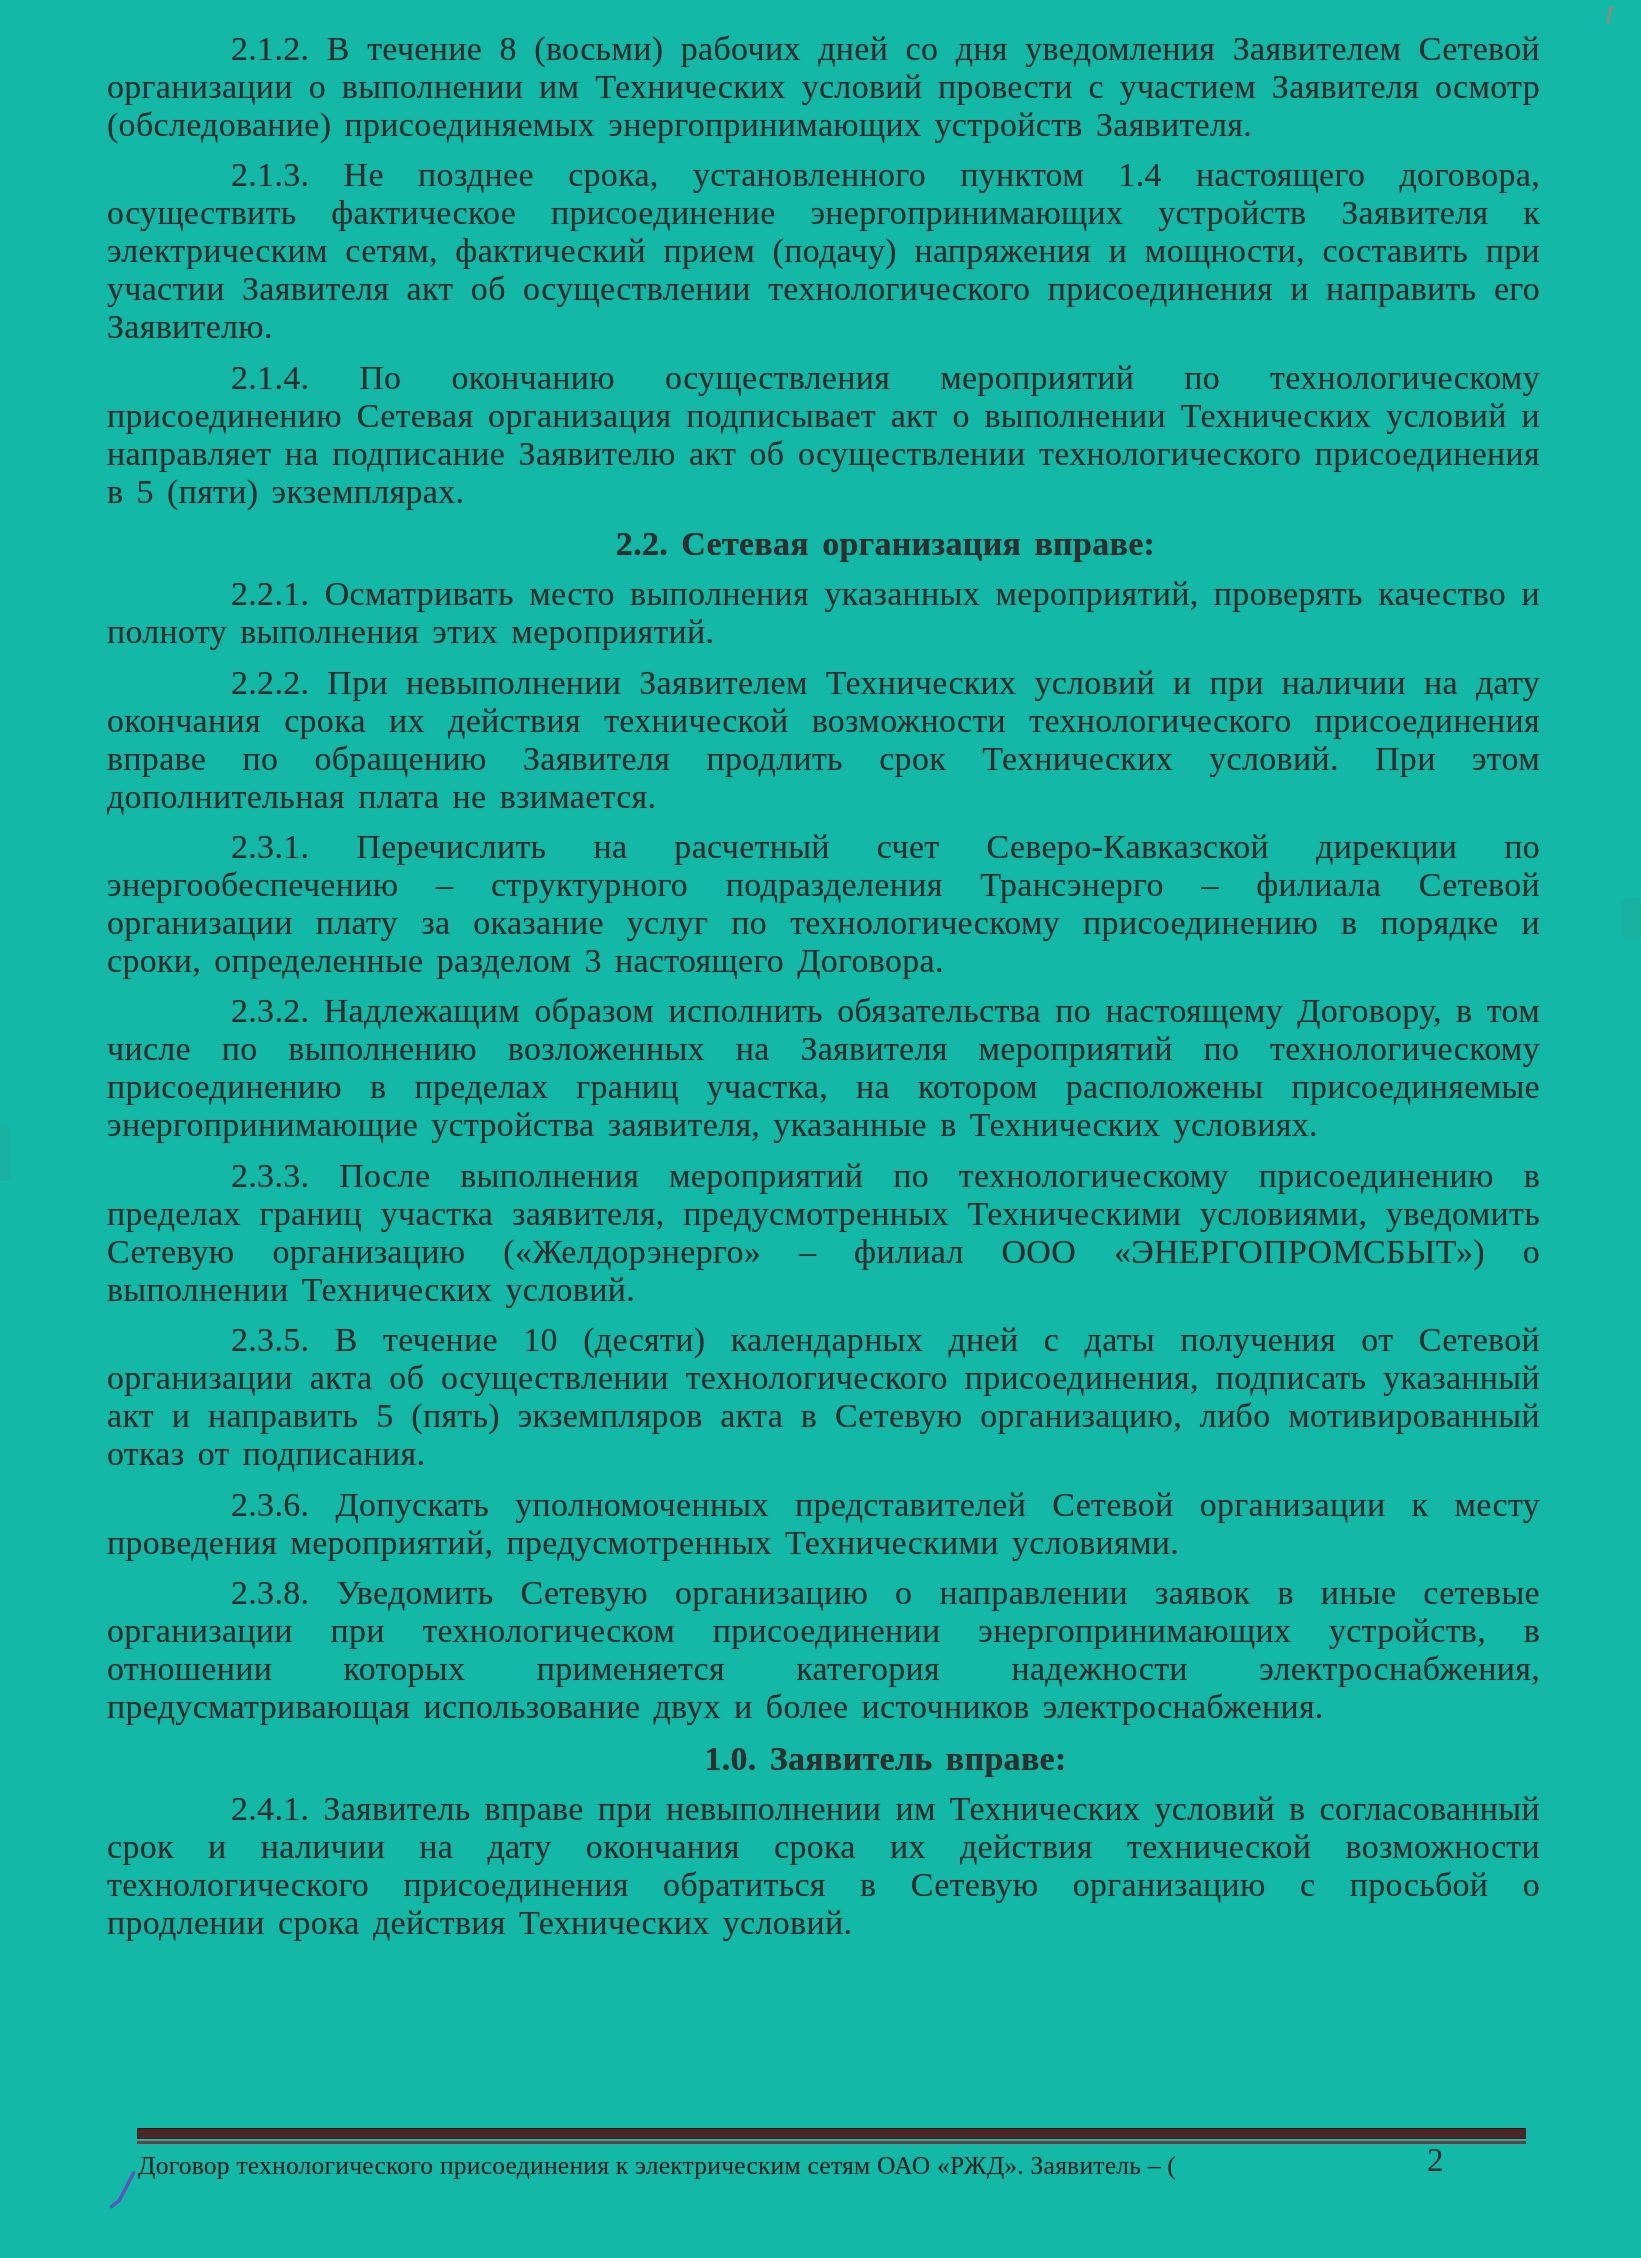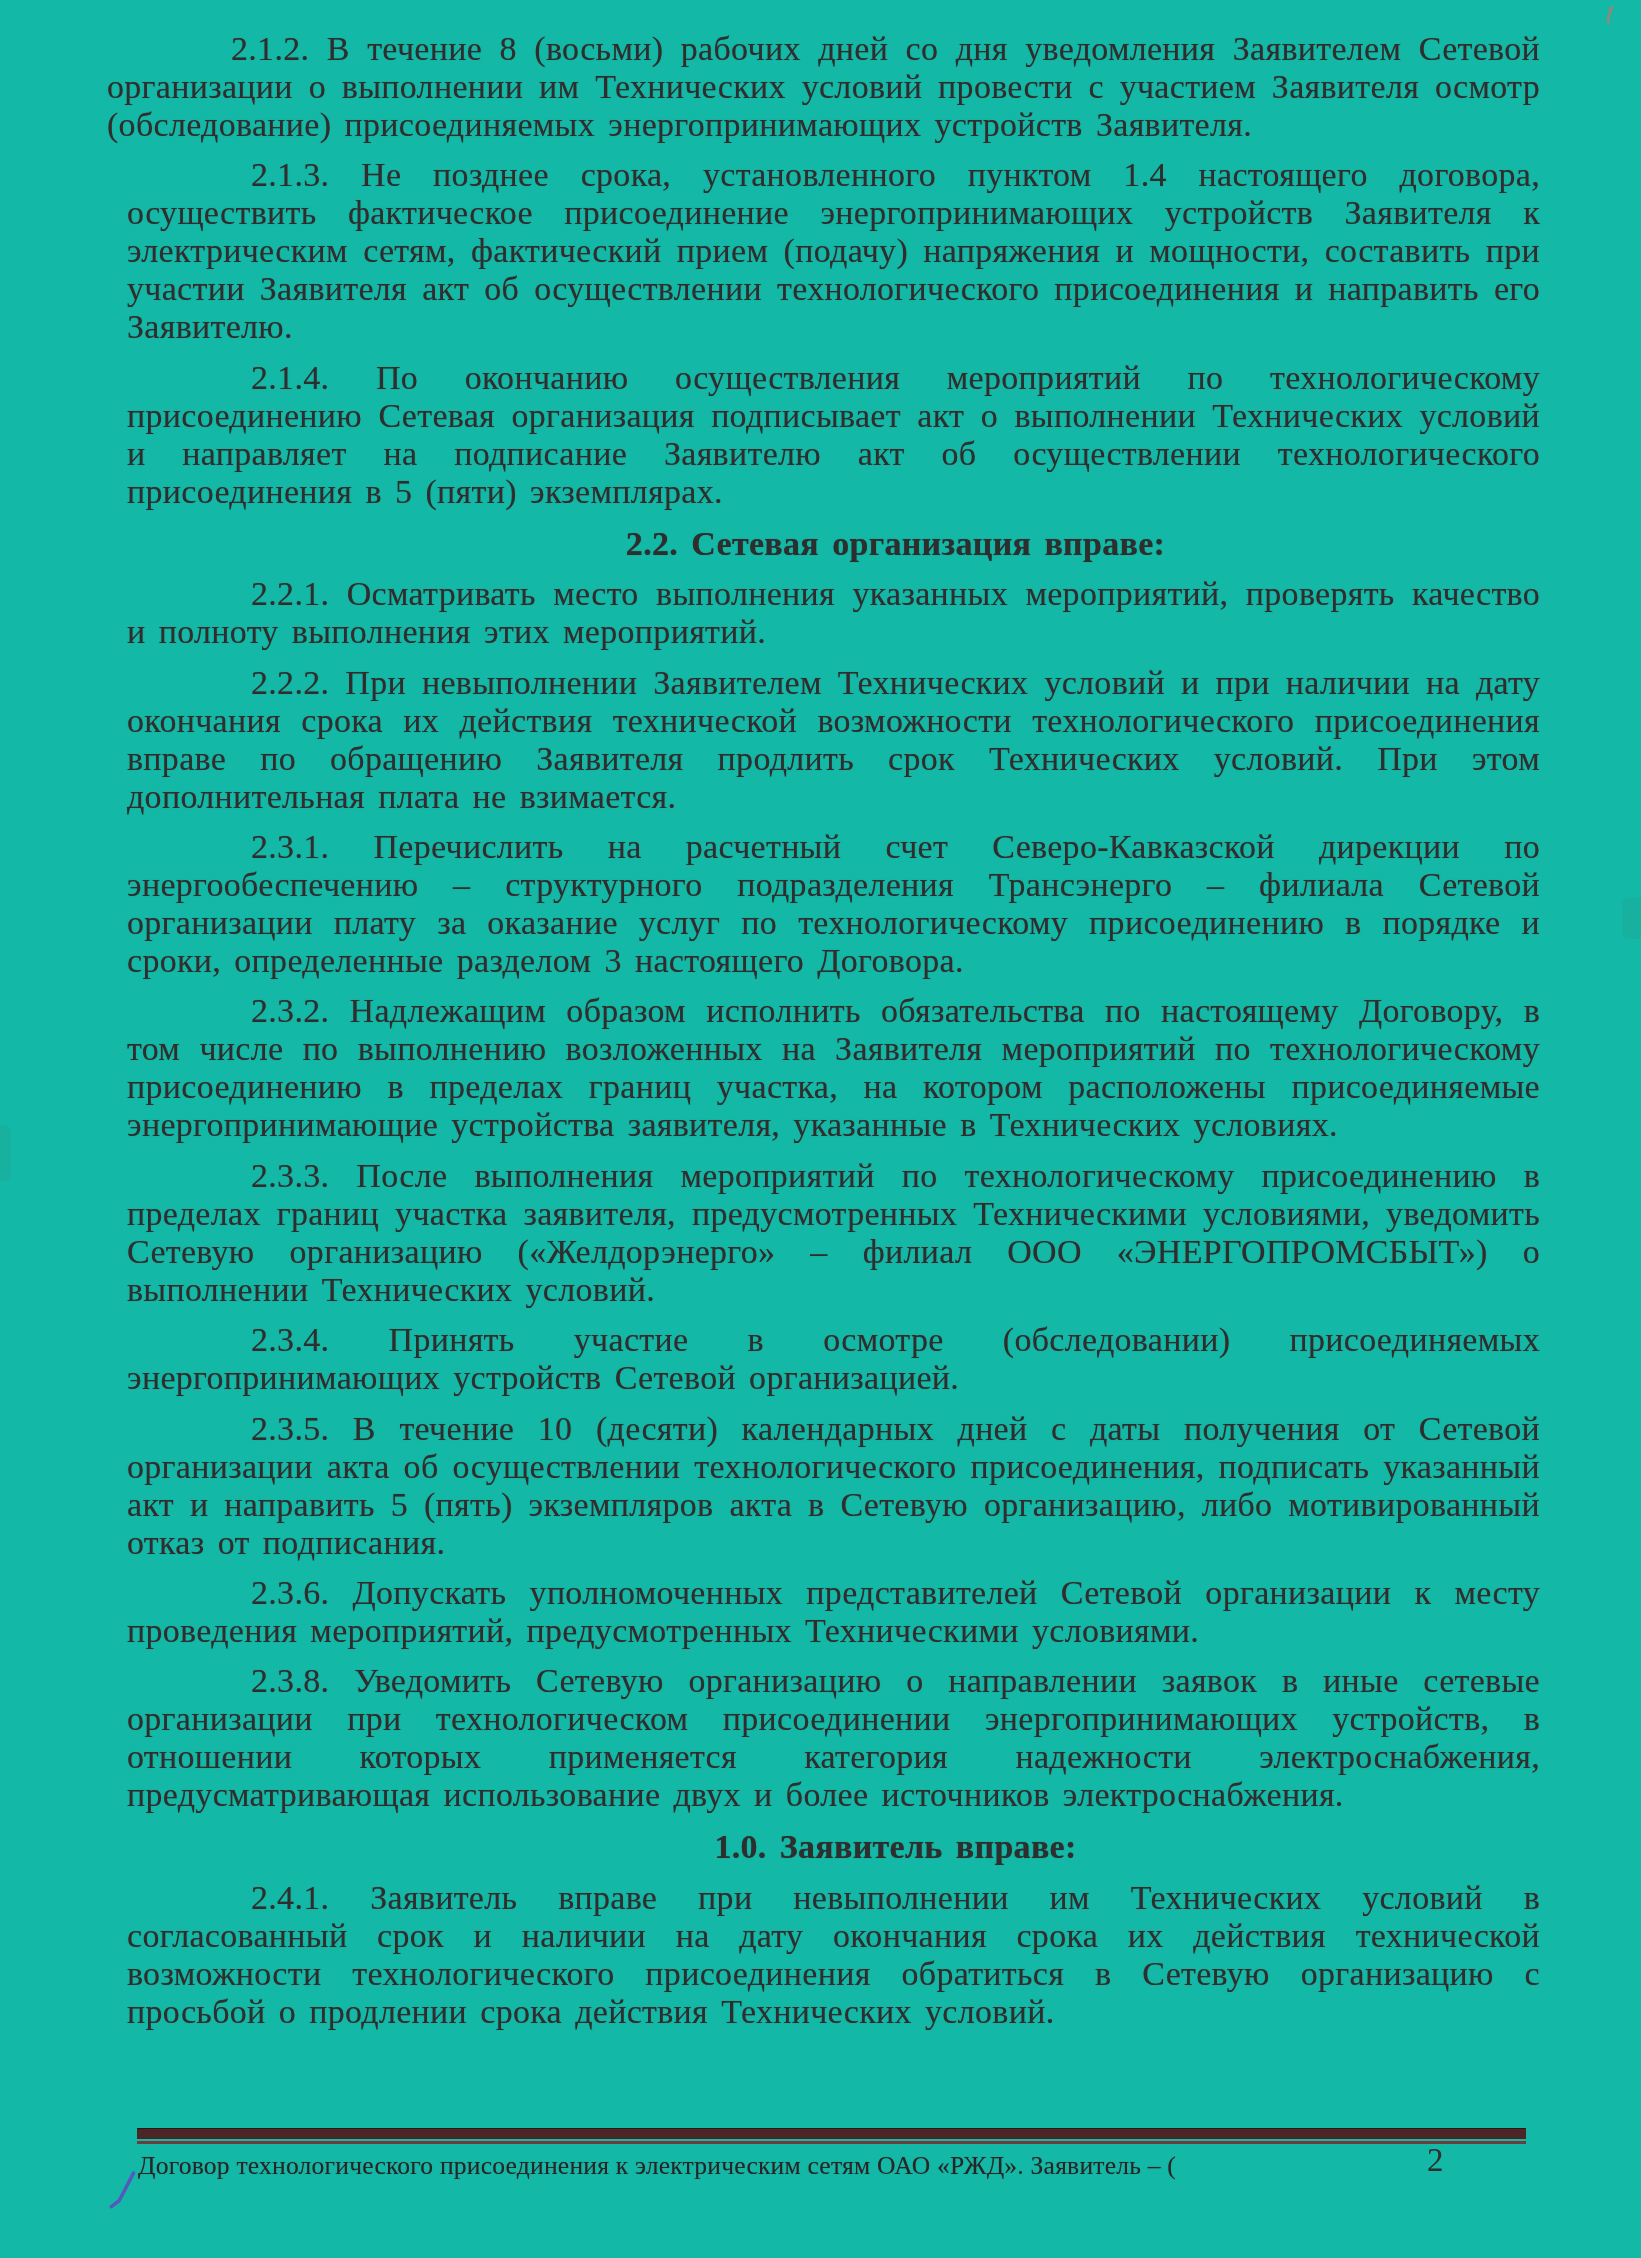--- a/index.html
+++ b/index.html
@@ -20,21 +20,21 @@
   .content p {
     margin:0;
     text-indent:124px;
     text-align:justify;
     font-size:34px;
     line-height:38px;
     word-spacing:4.4px;
     letter-spacing:0.3px;
     text-shadow:0 0 0.9px rgba(70,70,70,0.55);
   }
-  .content p + p { margin-top:12.4px;margin-left:20px; }
+  .content p + p { margin-top:12.4px; }
   .content p.heading {
     font-weight:bold;
     text-align:center;
     margin-top:14px;
     text-shadow:0 0 0.9px rgba(40,40,40,0.6);
   }
   .footer-rule {
     position:absolute;
     left:137px; top:2128px;
     width:1389px;
@@ -96,21 +96,20 @@
   <main class="content">
       <p class="body">2.1.2. В течение 8 (восьми) рабочих дней со дня уведомления Заявителем Сетевой организации о выполнении им Технических условий провести с участием Заявителя осмотр (обследование) присоединяемых энергопринимающих устройств Заявителя.</p>
       <p class="body">2.1.3. Не позднее срока, установленного пунктом 1.4 настоящего договора, осуществить фактическое присоединение энергопринимающих устройств Заявителя к электрическим сетям, фактический прием (подачу) напряжения и мощности, составить при участии Заявителя акт об осуществлении технологического присоединения и направить его Заявителю.</p>
       <p class="body">2.1.4. По окончанию осуществления мероприятий по технологическому присоединению Сетевая организация подписывает акт о выполнении Технических условий и направляет на подписание Заявителю акт об осуществлении технологического присоединения в 5 (пяти) экземплярах.</p>
       <p class="heading">2.2. Сетевая организация вправе:</p>
       <p class="body">2.2.1. Осматривать место выполнения указанных мероприятий, проверять качество и полноту выполнения этих мероприятий.</p>
       <p class="body">2.2.2. При невыполнении Заявителем Технических условий и при наличии на дату окончания срока их действия технической возможности технологического присоединения вправе по обращению Заявителя продлить срок Технических условий. При этом дополнительная плата не взимается.</p>
       <p class="body">2.3.1. Перечислить на расчетный счет Северо-Кавказской дирекции по энергообеспечению – структурного подразделения Трансэнерго – филиала Сетевой организации плату за оказание услуг по технологическому присоединению в порядке и сроки, определенные разделом 3 настоящего Договора.</p>
       <p class="body">2.3.2. Надлежащим образом исполнить обязательства по настоящему Договору, в том числе по выполнению возложенных на Заявителя мероприятий по технологическому присоединению в пределах границ участка, на котором расположены присоединяемые энергопринимающие устройства заявителя, указанные в Технических условиях.</p>
       <p class="body">2.3.3. После выполнения мероприятий по технологическому присоединению в пределах границ участка заявителя, предусмотренных Техническими условиями, уведомить Сетевую организацию («Желдорэнерго» – филиал ООО «ЭНЕРГОПРОМСБЫТ») о выполнении Технических условий.</p>
-      <p class="body">2.3.4. Принять участие в осмотре (обследовании) присоединяемых энергопринимающих устройств Сетевой организацией.</p>
       <p class="body">2.3.5. В течение 10 (десяти) календарных дней с даты получения от Сетевой организации акта об осуществлении технологического присоединения, подписать указанный акт и направить 5 (пять) экземпляров акта в Сетевую организацию, либо мотивированный отказ от подписания.</p>
       <p class="body">2.3.6. Допускать уполномоченных представителей Сетевой организации к месту проведения мероприятий, предусмотренных Техническими условиями.</p>
       <p class="body">2.3.8. Уведомить Сетевую организацию о направлении заявок в иные сетевые организации при технологическом присоединении энергопринимающих устройств, в отношении которых применяется категория надежности электроснабжения, предусматривающая использование двух и более источников электроснабжения.</p>
       <p class="heading">1.0. Заявитель вправе:</p>
       <p class="body">2.4.1. Заявитель вправе при невыполнении им Технических условий в согласованный срок и наличии на дату окончания срока их действия технической возможности технологического присоединения обратиться в Сетевую организацию с просьбой о продлении срока действия Технических условий.</p>
     </main>
 
   <div class="footer-rule">
     <div class="thick" style="background: rgb(74, 38, 38);"></div>
     <div class="thin" style="background: rgb(110, 60, 60);"></div>

